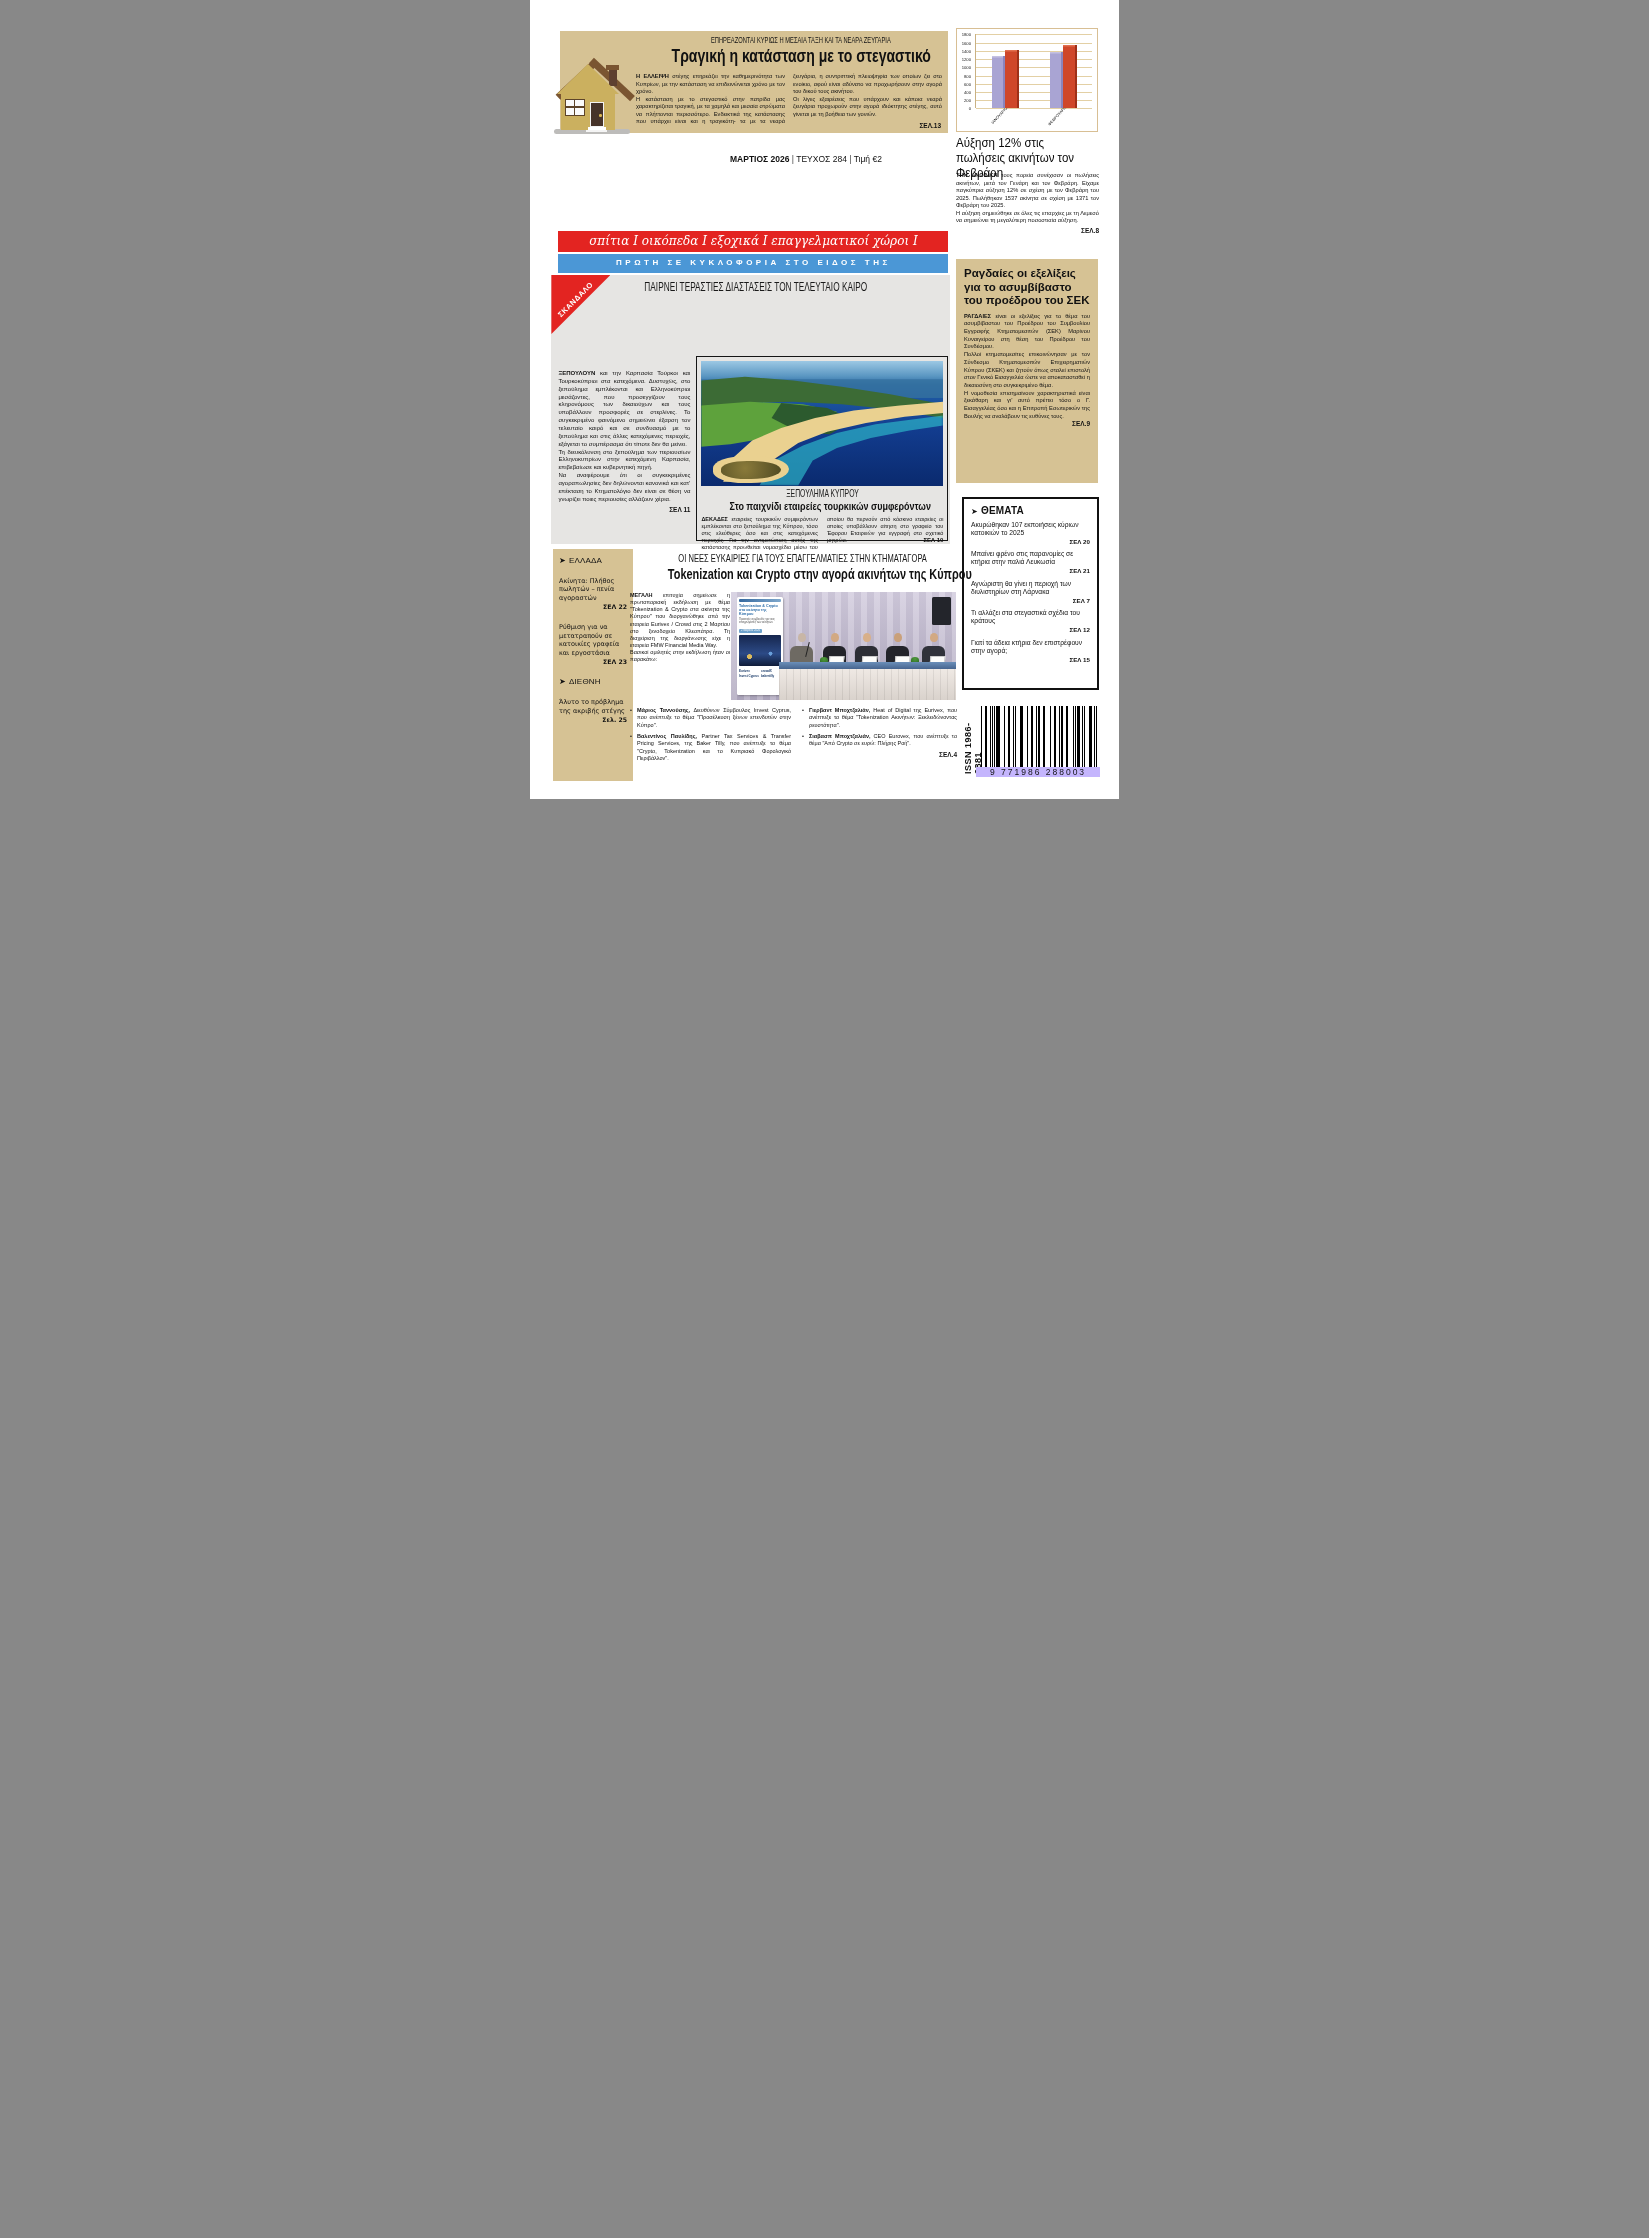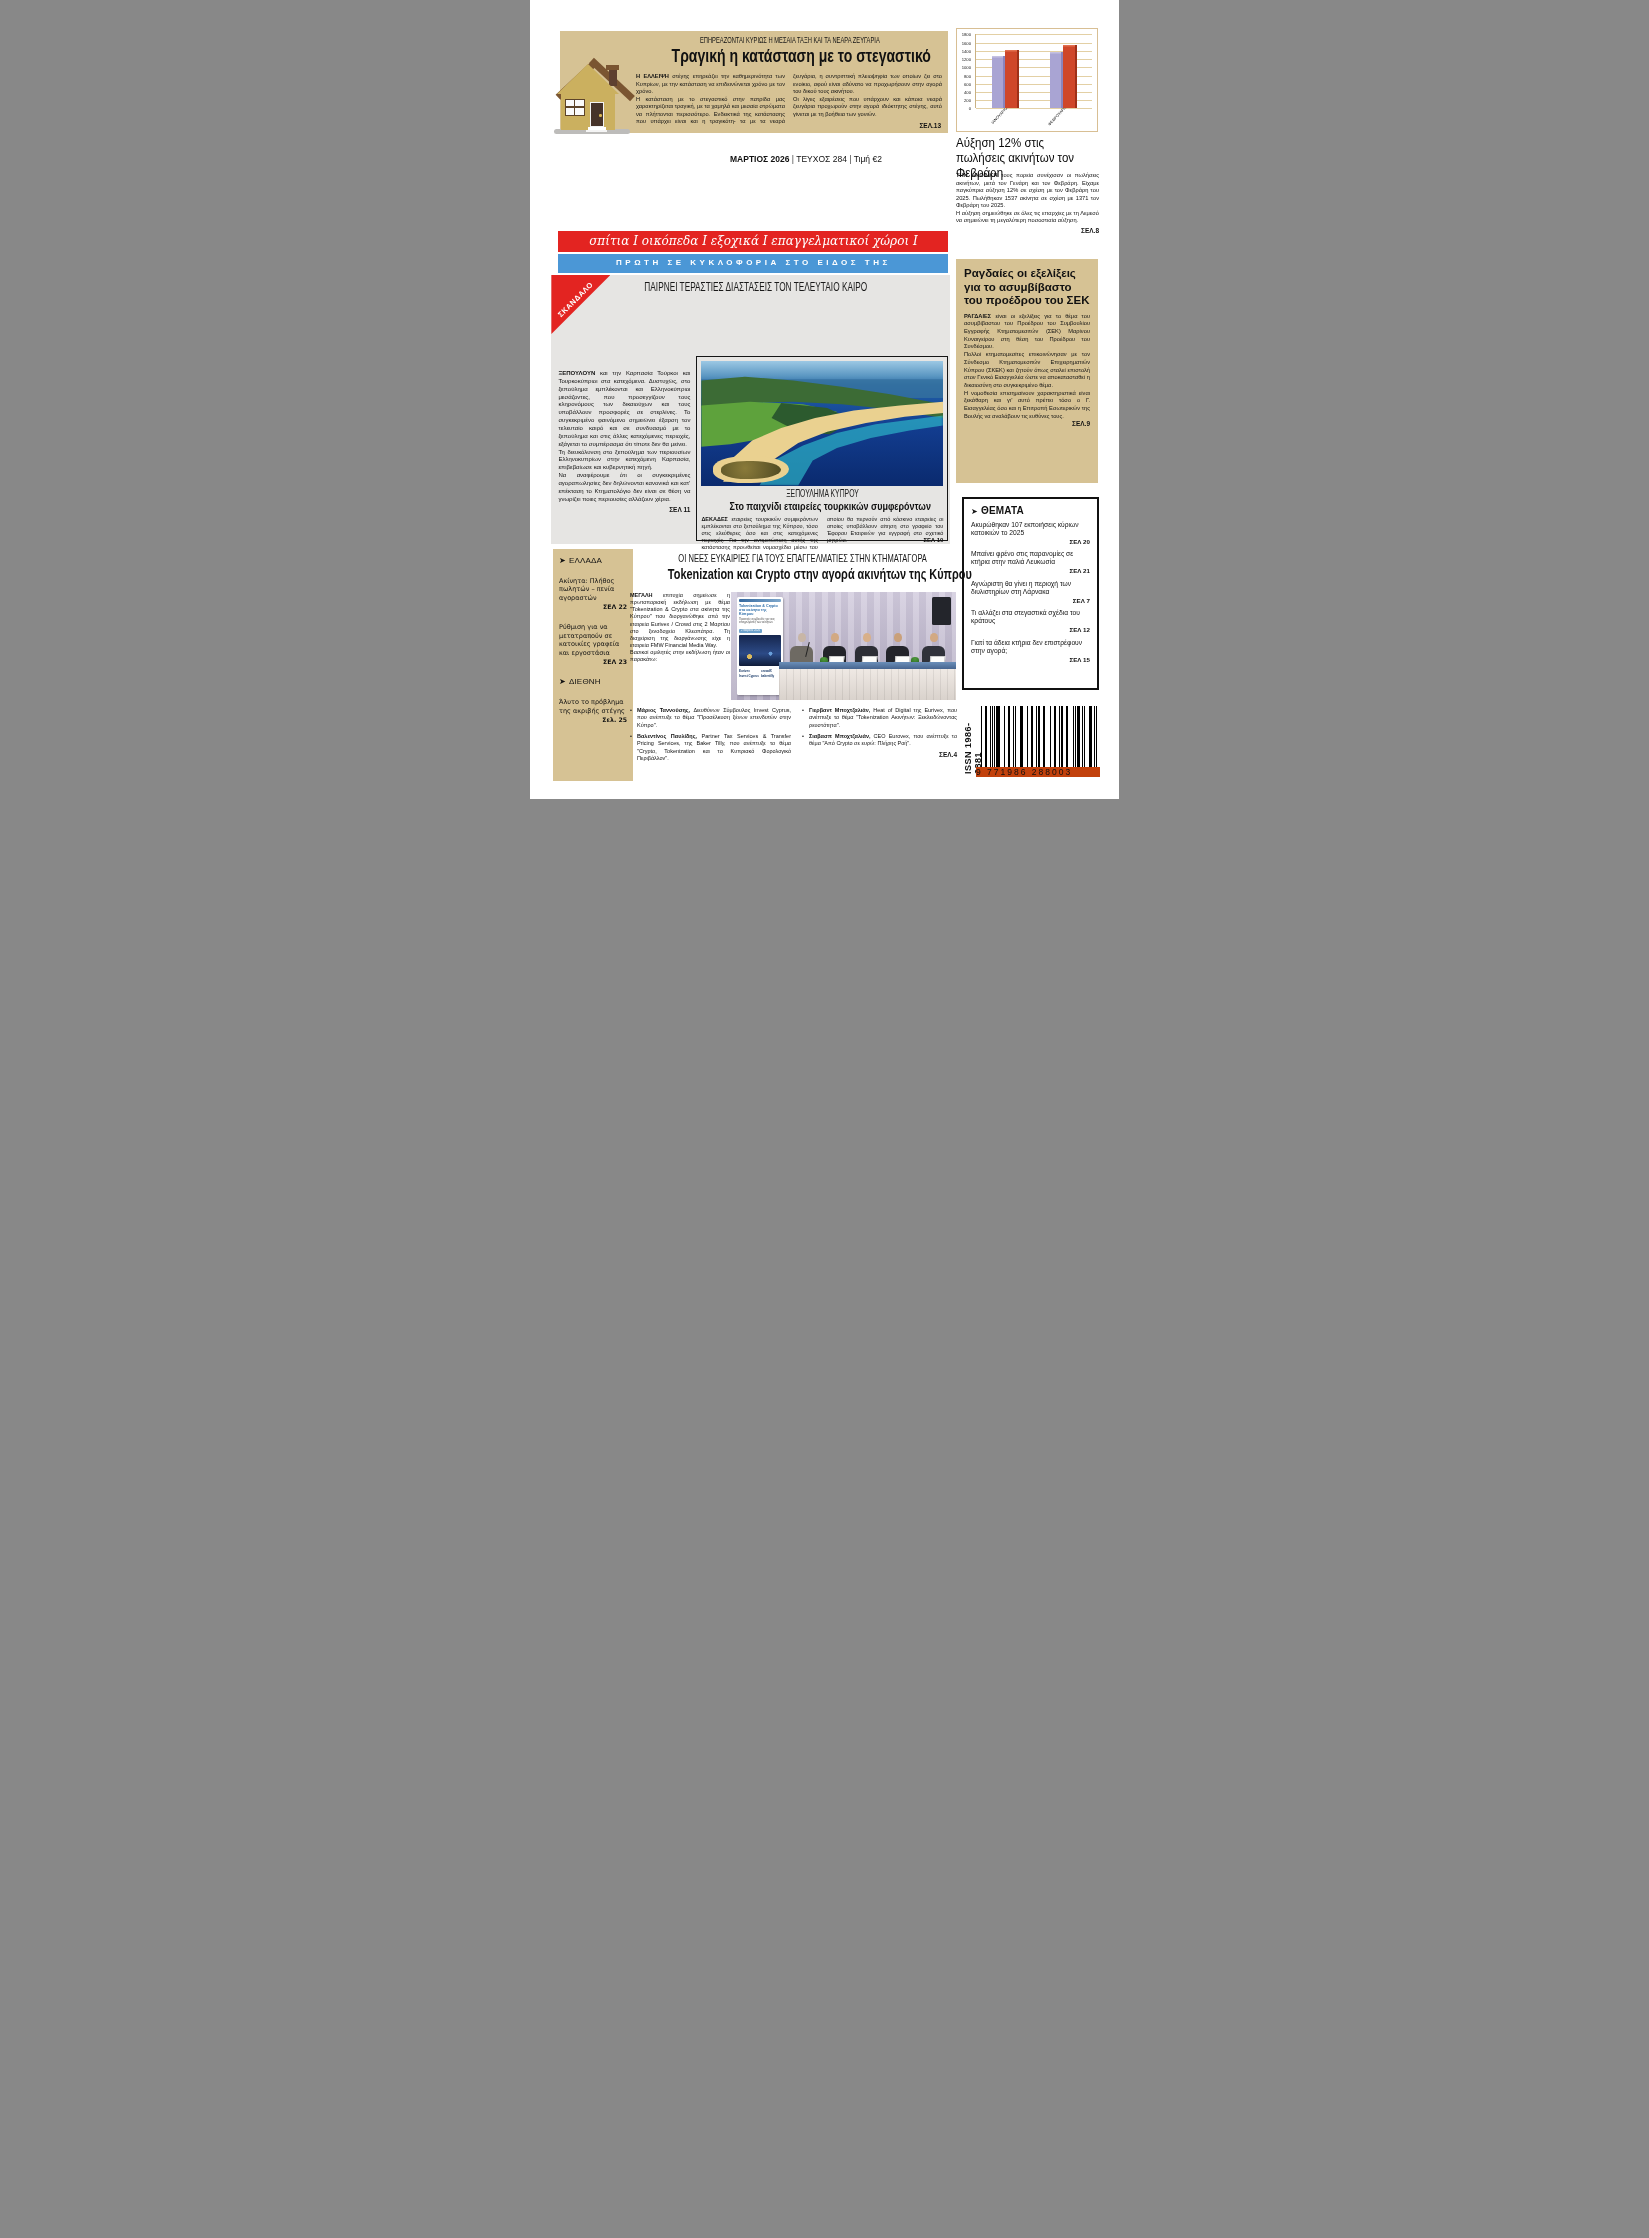--- a/index.html
+++ b/index.html
@@ -79,21 +79,21 @@
   
   #themata{left:432px;top:497px;width:137px;height:193px;border:2px solid #111;box-sizing:border-box;padding:6px 7px;background:#fff;}
   .boxtitle{font-size:10px;font-weight:800;letter-spacing:0.2px;}
   .arrow{font-size:8px;margin-right:3px;}
   .th-item{font-size:6.7px;line-height:1.25;margin-top:4.5px;}
   .th-page{font-weight:bold;text-align:right;font-size:6.2px;margin-top:0.5px;}
   
   #bcwrap{left:434px;top:702px;width:136px;height:87px;}
   #issn{left:-1px;bottom:15px;writing-mode:vertical-rl;transform:rotate(180deg);font-weight:bold;font-size:9px;letter-spacing:0.5px;}
   #bars{left:17px;top:4px;width:116px;height:61px;background:repeating-linear-gradient(90deg,#000 0 1px,#fff 1px 2px,#000 2px 2.5px,#fff 2.5px 4px,#000 4px 6.5px,#fff 6.5px 7px,#000 7px 7.5px,#fff 7.5px 9.5px,#000 9.5px 10px,#fff 10px 11.5px);}
-  #bcnum{left:12px;top:65px;width:124px;font-size:8.5px;letter-spacing:2px;background:#c2410c;}
+  #bcnum{left:12px;top:65px;width:124px;text-align:center;font-size:8.5px;letter-spacing:2px;background:#c4b5fd;}
   
   #leftbar{left:23px;top:549px;width:80px;height:232px;box-sizing:border-box;padding:7px 6px;}
   .sb-title{font-size:8px;font-weight:400;letter-spacing:0.2px;}
   .sb-item{font-size:6.5px;line-height:1.3;margin-top:12px;font-family:"DejaVu Sans","Liberation Sans",sans-serif;}
   .sb-page{font-weight:bold;text-align:right;font-size:6.2px;margin-top:1px;}
   
   #tok-kick{left:100px;top:552px;width:327px;text-align:center;font-size:10.5px;}
   #tok-head{left:95px;top:566px;width:337px;text-align:center;font-weight:800;font-size:14px;}
   #tok-body{left:100px;top:592px;width:100px;font-size:5.5px;line-height:1.3;}
   #panel{left:201px;top:592px;width:225px;height:108px;overflow:hidden;background:
@@ -146,21 +146,21 @@
       <div class="abs h-win">
           <div class="abs h-winv"></div>
           <div class="abs h-winh"></div>
         </div>
       <div class="abs h-step2"></div>
         <div class="abs h-step1"></div>
       <div class="abs h-door">
           <div class="abs h-knob"></div>
         </div>
     </div>
-    <div class="abs light-kick" style="left:75px;top:4.5px;width:309px;text-align:center;font-size:8px;"><span class="cx2">ΕΠΗΡΕΑΖΟΝΤΑΙ ΚΥΡΙΩΣ Η ΜΕΣΑΙΑ ΤΑΞΗ ΚΑΙ ΤΑ ΝΕΑΡΑ ΖΕΥΓΑΡΙΑ</span></div>
+    <div class="abs light-kick" style="left:86px;top:4.5px;width:309px;text-align:center;font-size:8px;"><span class="cx2">ΕΠΗΡΕΑΖΟΝΤΑΙ ΚΥΡΙΩΣ Η ΜΕΣΑΙΑ ΤΑΞΗ ΚΑΙ ΤΑ ΝΕΑΡΑ ΖΕΥΓΑΡΙΑ</span></div>
     <div class="abs" style="left:75px;top:15px;width:309px;text-align:center;font-size:18px;font-weight:600;"><span class="cx">Τραγική η κατάσταση με το στεγαστικό</span></div>
     <div class="abs topcols just" style="left:76px;top:42px;width:306px;height:54px;">
       <span class="b">Η ΕΛΛΕΙΨΗ</span><span> στέγης επηρεάζει την καθημερινότητα των Κυπρίων, με την κατάσταση να επιδεινώνεται χρόνο με τον χρόνο.</span><br>
       <span>Η κατάσταση με το στεγαστικό στην πατρίδα μας χαρακτηρίζεται τραγική, με τα χαμηλά και μεσαία στρώματα να πλήττονται περισσότερο. Ενδεικτικά της κατάστασης που υπάρχει είναι και η τραγικότη-</span>
       <span>τα με τα νεαρά ζευγάρια, η συντριπτική πλειοψηφία των οποίων ζει στο ενοίκιο, αφού είναι αδύνατο να προχωρήσουν στην αγορά του δικού τους ακινήτου.</span><br>
       <span>Οι λίγες εξαιρέσεις που υπάρχουν και κάποια νεαρά ζευγάρια προχωρούν στην αγορά ιδιόκτητης στέγης, αυτό γίνεται με τη βοήθεια των γονιών.</span>
     </div>
     <div class="abs pgref" style="right:7px;bottom:4px;font-size:6.5px;">ΣΕΛ.13</div>
   </div>
 

